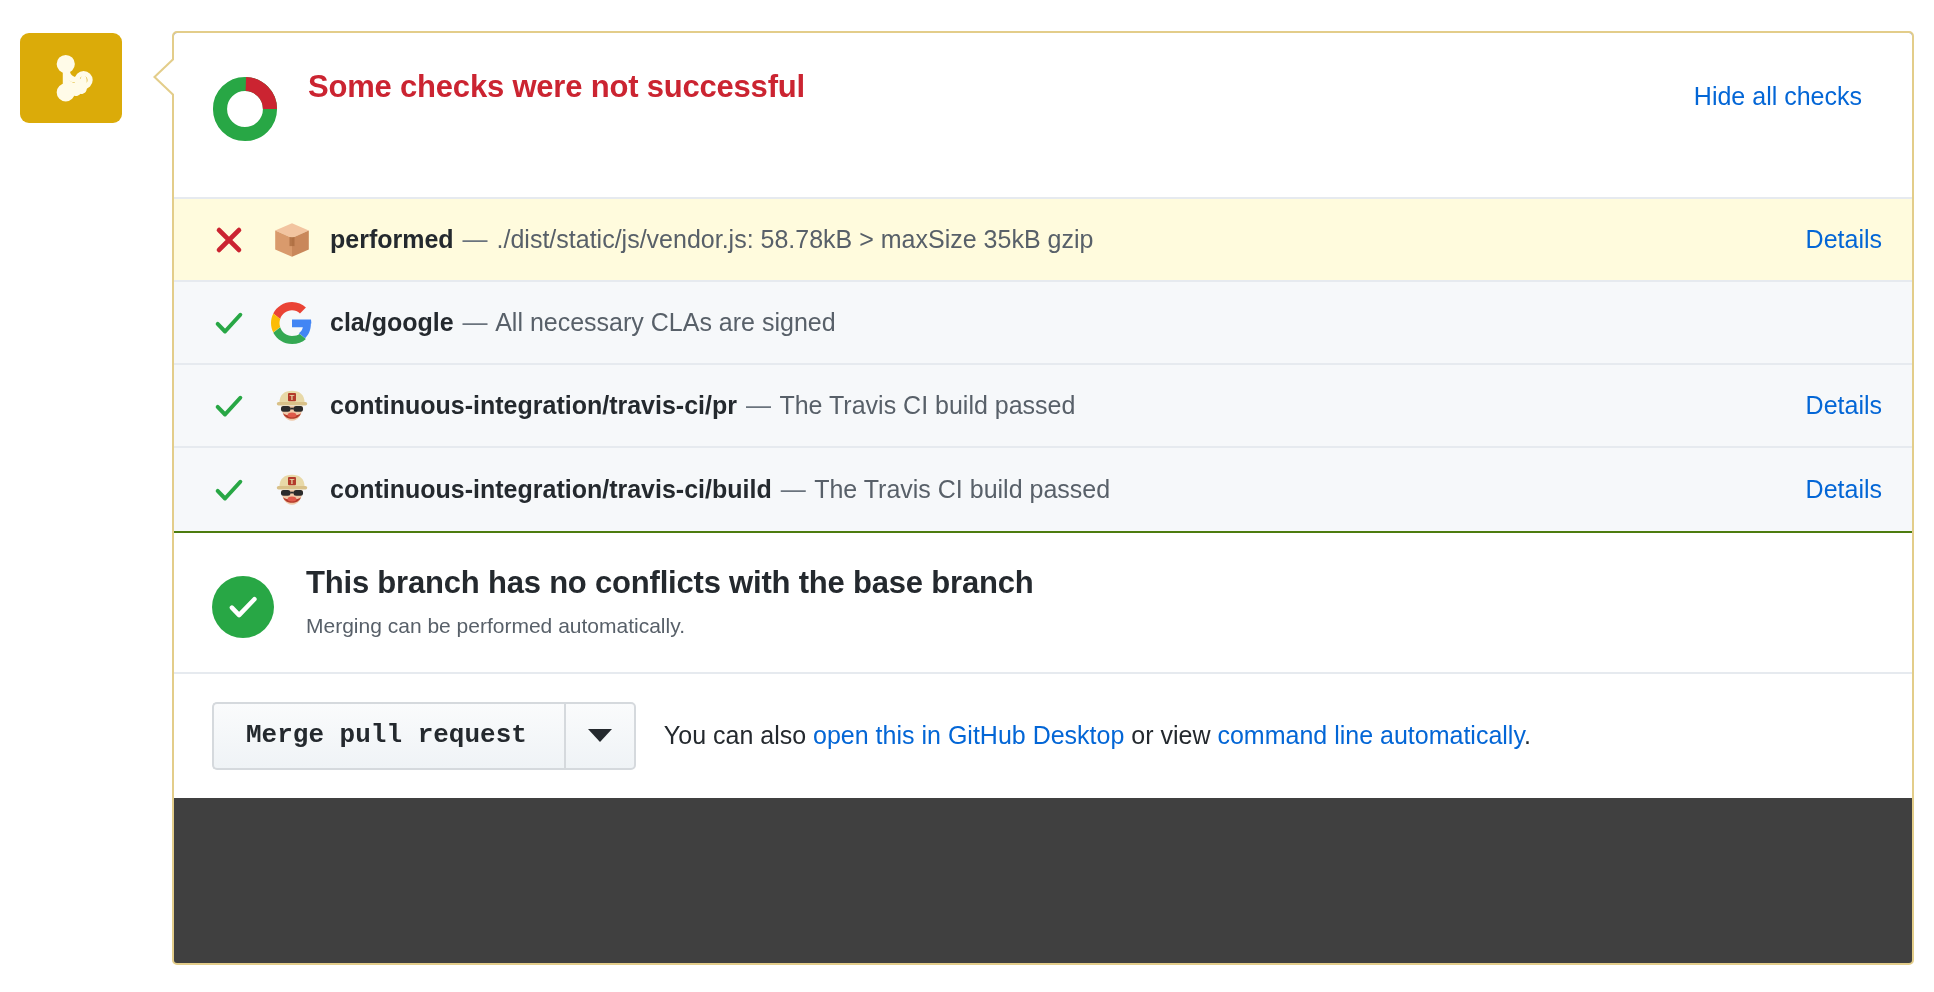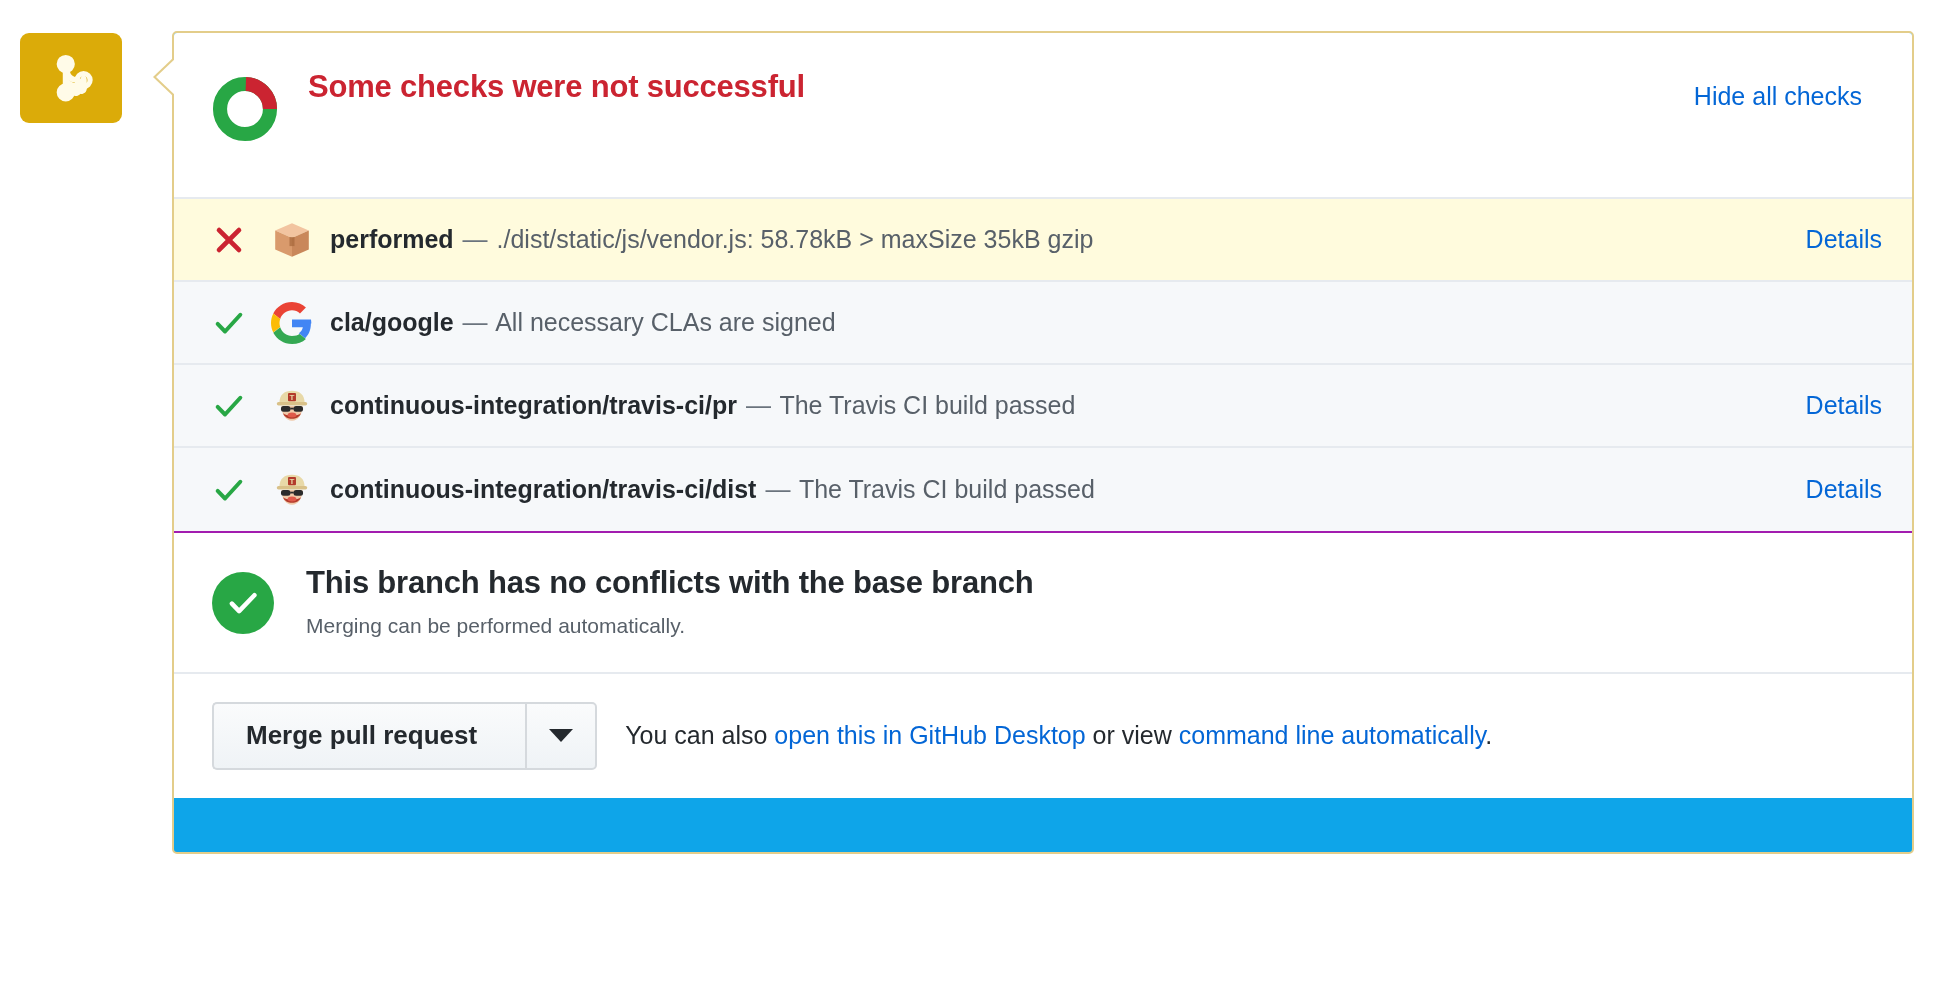--- a/index.html
+++ b/index.html
@@ -33,24 +33,24 @@
     justify-content: center;
   }
   .merge-badge svg { width: 50px; height: 56px; display: block; }
 
   
   .panel {
     position: absolute;
     left: 172px;
     top: 31px;
     width: 1742px;
-    height: 823px;
+    height: 934px;
     border: 2px solid #e3cd8a;
     border-radius: 5px;
-    background: #0ea5e9;
+    background: #404040;
     overflow: hidden;
   }
 
   
   .callout-arrow {
     position: absolute;
     left: 153px;
     top: 57px;
     width: 22px;
     height: 40px;
@@ -155,24 +155,24 @@
     color: #0366d6;
     cursor: pointer;
     margin-left: 20px;
     white-space: nowrap;
   }
   .details-slot { flex: 0 0 auto; min-width: 1px; }
 
   
   .conflict-section {
     display: flex;
-    align-items: center;
+    align-items: flex-end;
     padding: 32px 30px 34px 38px;
     background: #ffffff;
-    border-top: 2px solid #a21caf;
+    border-top: 2px solid #4d7c0f;
     border-bottom: 2px solid #e6eaef;
   }
   .conflict-icon {
     flex: 0 0 62px;
     width: 62px; height: 62px;
     border-radius: 50%;
     background: #28a745;
     display: flex;
     align-items: center;
     justify-content: center;
@@ -196,29 +196,29 @@
 
   
   .merge-footer {
     display: flex;
     align-items: center;
     padding: 28px 30px 28px 38px;
     background: #ffffff;
   }
   .btn-group { display: flex; align-items: stretch; }
   .merge-btn {
-    font-family: Liberation Sans, sans-serif;
+    font-family: Liberation Mono, monospace;
     font-size: 26px;
     font-weight: bold;
     color: #24292e;
     background: linear-gradient(#fafbfc, #eff3f6);
     border: 2px solid #d5d9dd;
     border-right: none;
     border-radius: 5px 0 0 5px;
-    padding: 16px 48px 17px 32px;
+    padding: 16px 37px 17px 32px;
     cursor: pointer;
     line-height: 1.2;
   }
   .merge-caret {
     background: linear-gradient(#fafbfc, #eff3f6);
     border: 2px solid #d5d9dd;
     border-radius: 0 5px 5px 0;
     width: 72px;
     display: flex;
     align-items: center;
@@ -371,21 +371,21 @@
             <text x="20" y="14.3" font-size="7.6" font-family="Liberation Sans, sans-serif" font-weight="bold" fill="#e8d9a8" text-anchor="middle">T</text>
             <path d="M10 20 C10 28 14 34 20 34 C26 34 30 28 30 20 Z" fill="#f0c9a8"></path>
             <rect x="9.5" y="20" width="9" height="5.4" rx="2.4" fill="#2b2b2b"></rect>
             <rect x="21.5" y="20" width="9" height="5.4" rx="2.4" fill="#2b2b2b"></rect>
             <rect x="18.3" y="21.6" width="3.4" height="1.7" fill="#2b2b2b"></rect>
             <path d="M11.5 27 C13.5 34 26.5 34 28.5 27 C26 30 14 30 11.5 27 Z" fill="#b33a2b"></path>
             <ellipse cx="20" cy="28.6" rx="4.2" ry="2.4" fill="#e05a4a"></ellipse>
           </svg>
         </span>
         <span class="check-text">
-          <span class="check-name">continuous-integration/travis-ci/dist</span>
+          <span class="check-name">continuous-integration/travis-ci/build</span>
           <span class="check-dash">—</span>
           <span class="check-desc">The Travis CI build passed</span>
         </span>
         <span class="details-link">Details</span>
       </div>
 
     </div>
 
     <div class="conflict-section">
       <span class="conflict-icon">

